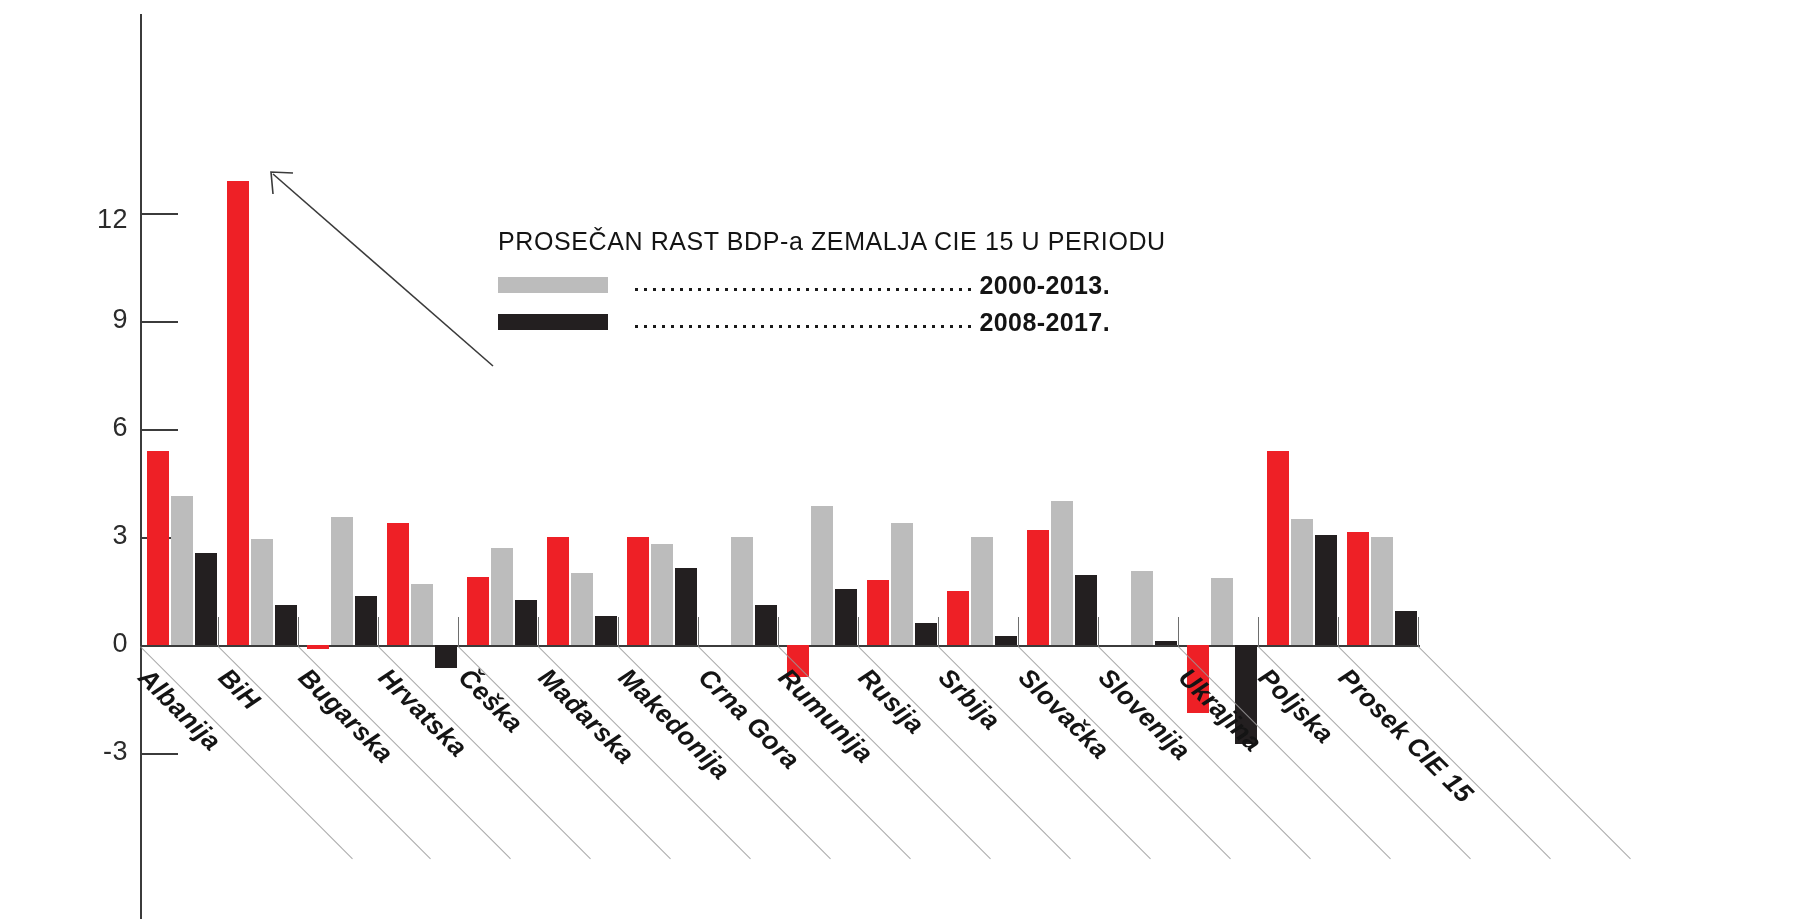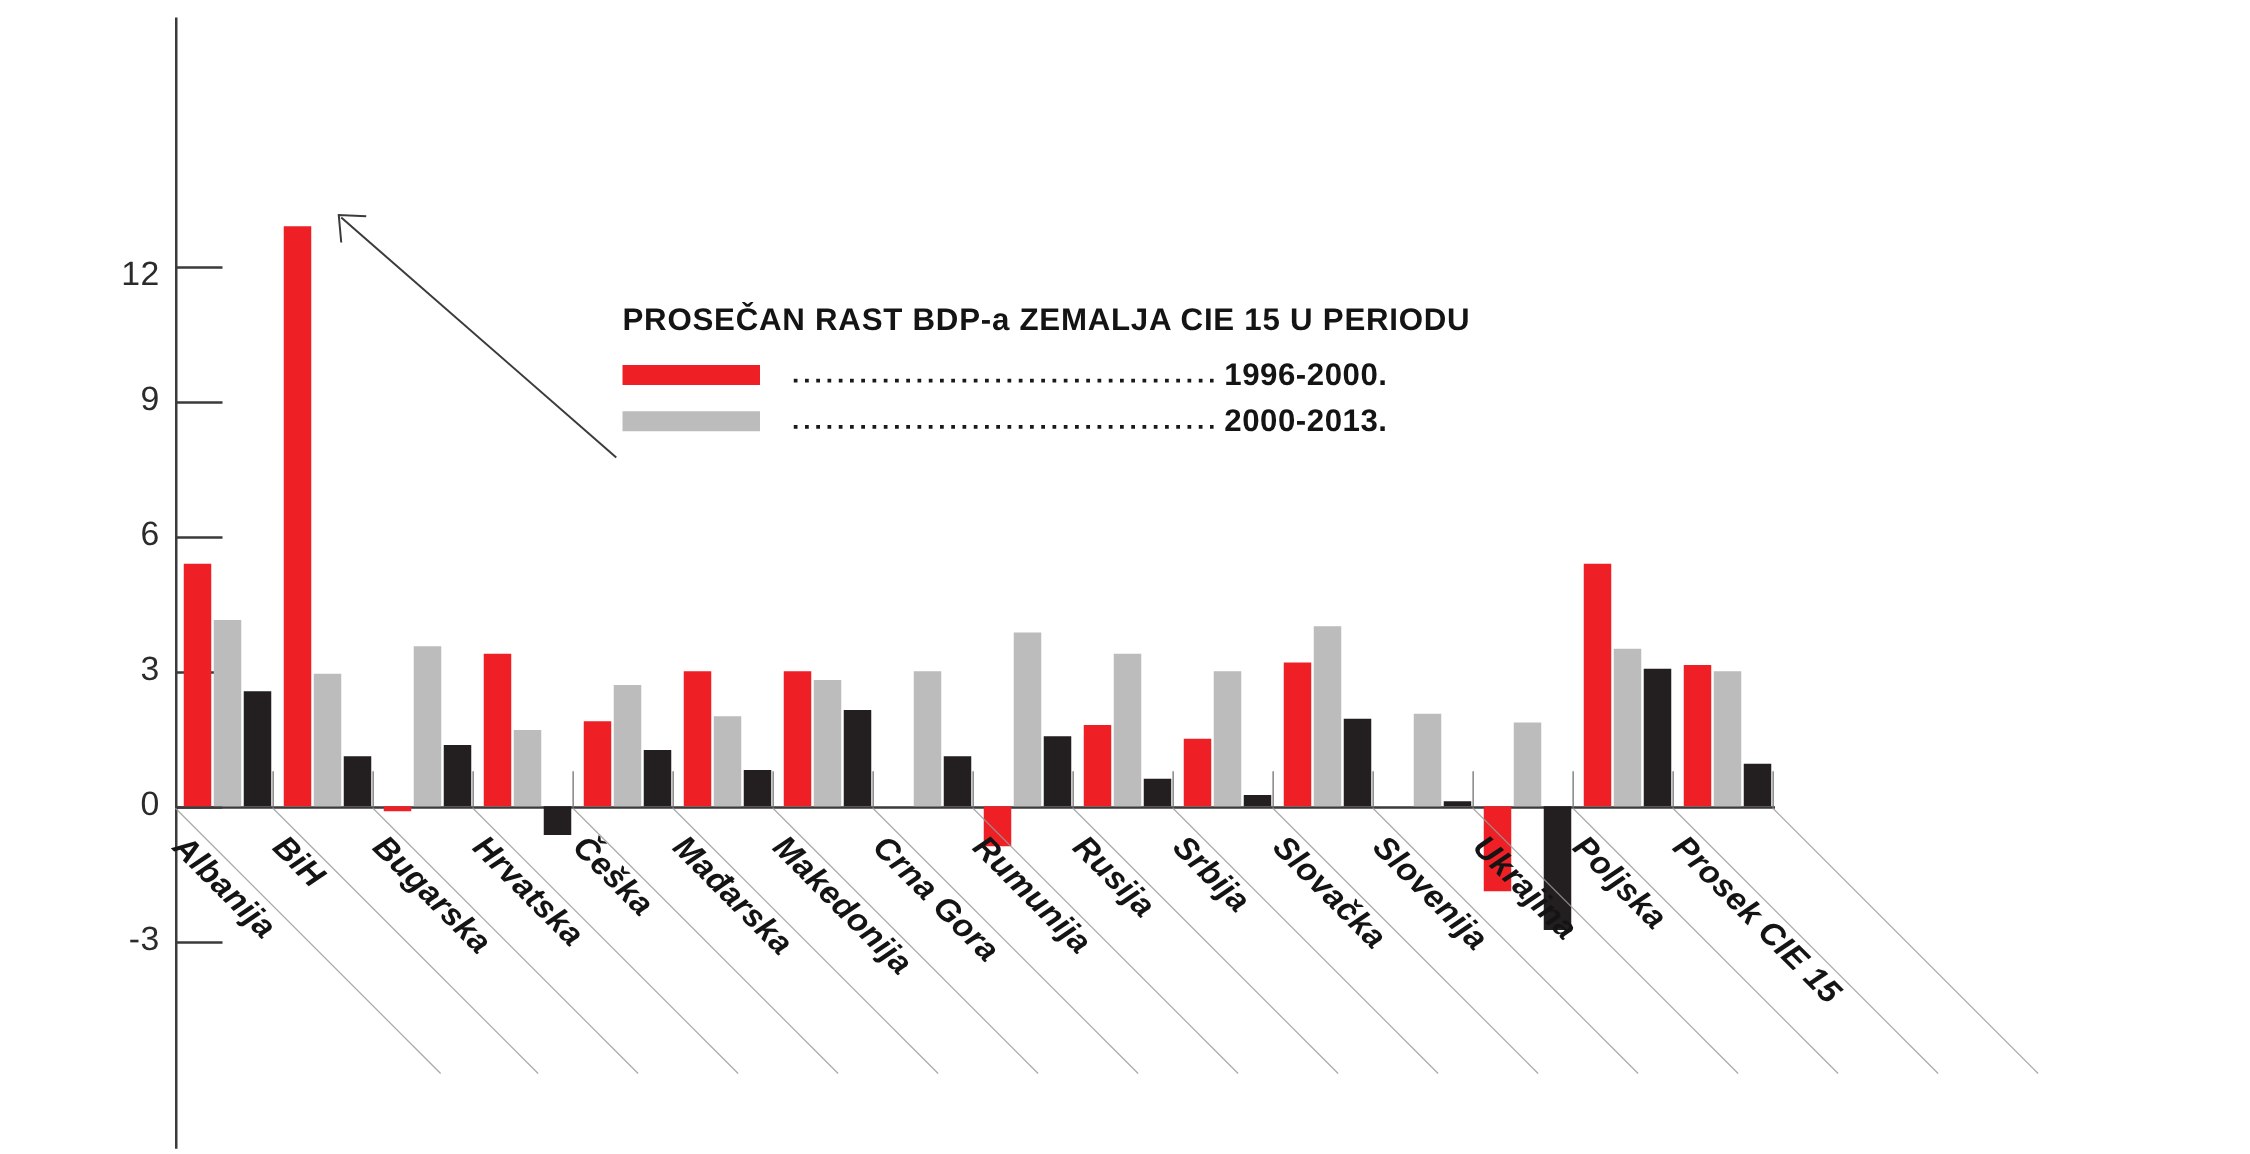--- a/index.html
+++ b/index.html
@@ -64,22 +64,22 @@
     position:absolute;
     font-size:26px;font-weight:bold;font-style:italic;color:#141414;
     white-space:nowrap;transform-origin:left top;
     transform:rotate(45deg);
     letter-spacing:.3px;
   }
 
   
   .legend{position:absolute;left:498px;top:226px;width:612px;}
   .legend-title{
-    font-size:25px;font-weight:bold;letter-spacing:.6px;color:#141414;
-    white-space:nowrap;margin:16px 0 16px 0;
+    font-size:25px;font-weight:normal;letter-spacing:.6px;color:#141414;
+    white-space:nowrap;margin:1px 0 16px 0;
   }
   .legend-row{
     display:flex;align-items:center;height:26px;margin-bottom:11px;
   }
   .legend-swatch{width:110px;height:16px;flex:0 0 110px;}
   .legend-swatch.red{background:#ee2026;}
   .legend-swatch.grey{background:#bcbcbc;}
   .legend-swatch.black{background:#231f20;}
   .legend-dots{
     flex:1 1 auto;height:20px;margin:0 8px 0 24px;position:relative;top:4px;
@@ -223,28 +223,28 @@
         <div class="catlabel" style="left: 1114px; top: 662px;">Slovenija</div>
         <div class="catlabel" style="left: 1194px; top: 662px;">Ukrajina</div>
         <div class="catlabel" style="left: 1274px; top: 662px;">Poljska</div>
         <div class="catlabel" style="left: 1354px; top: 662px;">Prosek CIE 15</div>
       </div>
 
     <div class="legend">
       <div class="legend-title">PROSEČAN RAST BDP-a ZEMALJA CIE 15 U PERIODU</div>
       <div id="legend-rows">
           <div class="legend-row">
-            <div class="legend-swatch red"></div>
-            <div class="legend-dots"></div>
-            <div class="legend-period">1996-2000.</div>
-          </div>
-          <div class="legend-row">
             <div class="legend-swatch grey"></div>
             <div class="legend-dots"></div>
             <div class="legend-period">2000-2013.</div>
+          </div>
+          <div class="legend-row">
+            <div class="legend-swatch black"></div>
+            <div class="legend-dots"></div>
+            <div class="legend-period">2008-2017.</div>
           </div>
         </div>
     </div>
 
 
     <svg class="annot-arrow" viewBox="0 0 230 200">
       <line x1="228" y1="198" x2="8" y2="6" stroke="#3b3b3b" stroke-width="1.6"></line>
       <polyline points="28,5 6,4 8,26" fill="none" stroke="#3b3b3b" stroke-width="1.6"></polyline>
     </svg>
 

